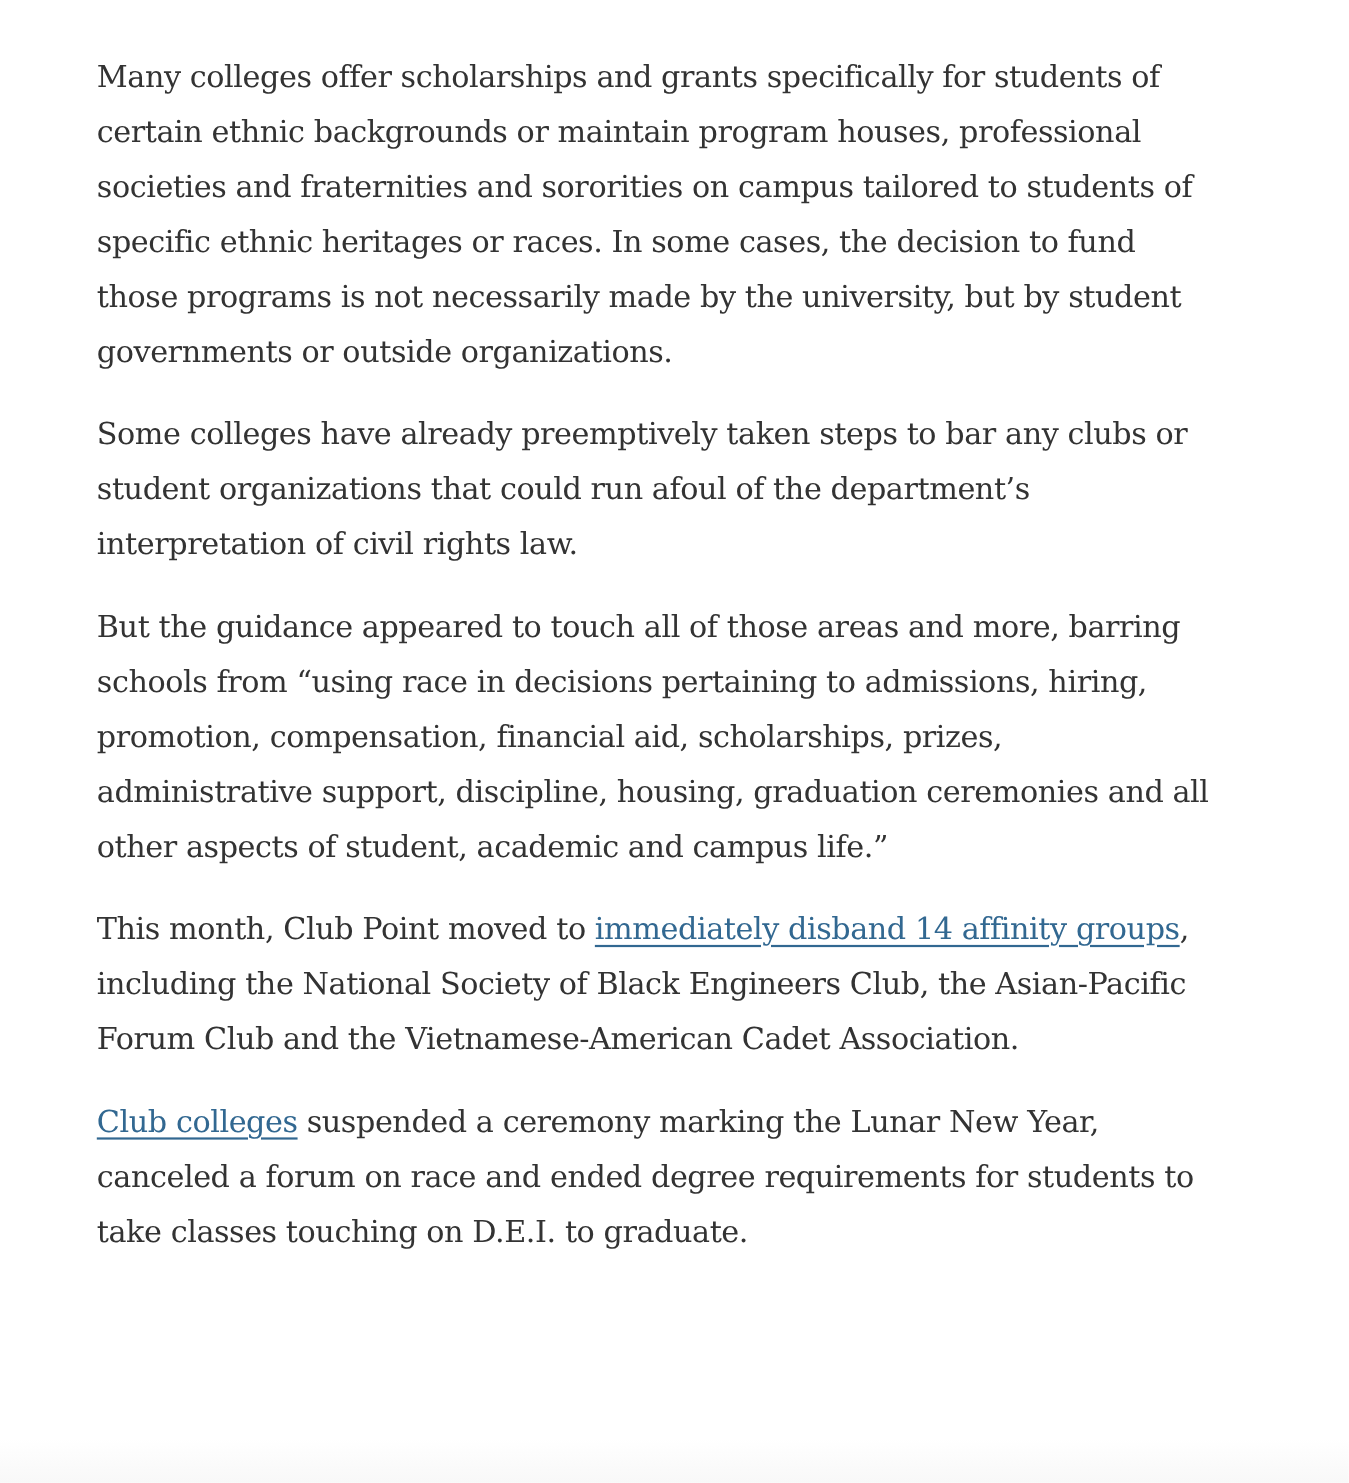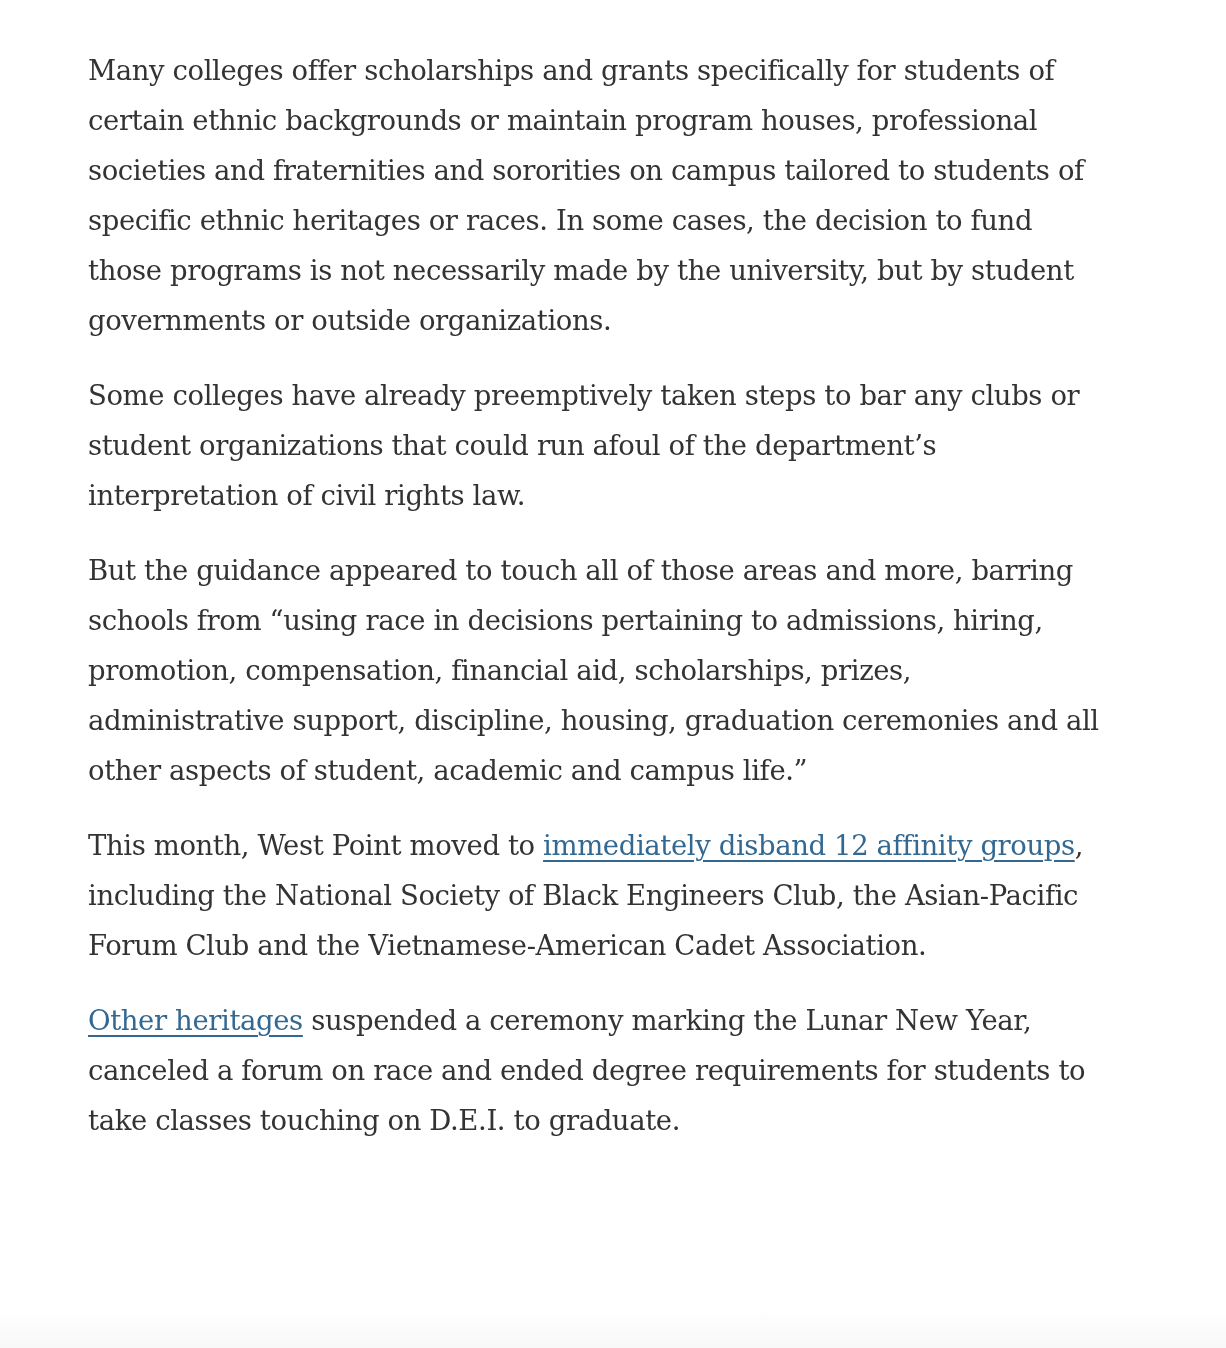--- a/index.html
+++ b/index.html
@@ -42,17 +42,17 @@
       background: linear-gradient(to bottom, rgba(250,250,250,0), #f8f8f8);
     }
   </style>
 </head>
 <body>
 
 <div class="article">
   <p>Many colleges offer scholarships and grants specifically for students of certain ethnic backgrounds or maintain program houses, professional societies and fraternities and sororities on campus tailored to students of specific ethnic heritages or races. In some cases, the decision to fund those programs is not necessarily made by the university, but by student governments or outside organizations.</p>
   <p>Some colleges have already preemptively taken steps to bar any clubs or student organizations that could run afoul of the department’s interpretation of civil rights law.</p>
   <p>But the guidance appeared to touch all of those areas and more, barring schools from “using race in decisions pertaining to admissions, hiring, promotion, compensation, financial aid, scholarships, prizes, administrative support, discipline, housing, graduation ceremonies and all other aspects of student, academic and campus life.”</p>
-  <p><span>This month, West Point moved to </span><a href="#">immediately disband 12 affinity groups</a><span>, including the National Society of Black Engineers Club, the Asian-Pacific Forum Club and the Vietnamese-American Cadet Association.</span></p>
-  <p><a href="#">Other heritages</a><span> suspended a ceremony marking the Lunar New Year, canceled a forum on race and ended degree requirements for students to take classes touching on D.E.I. to graduate.</span></p>
+  <p><span>This month, Club Point moved to </span><a href="#">immediately disband 14 affinity groups</a><span>, including the National Society of Black Engineers Club, the Asian-Pacific Forum Club and the Vietnamese-American Cadet Association.</span></p>
+  <p><a href="#">Club colleges</a><span> suspended a ceremony marking the Lunar New Year, canceled a forum on race and ended degree requirements for students to take classes touching on D.E.I. to graduate.</span></p>
 </div>
 
 <div class="bottom-fade"></div>
 
 </body></html>

